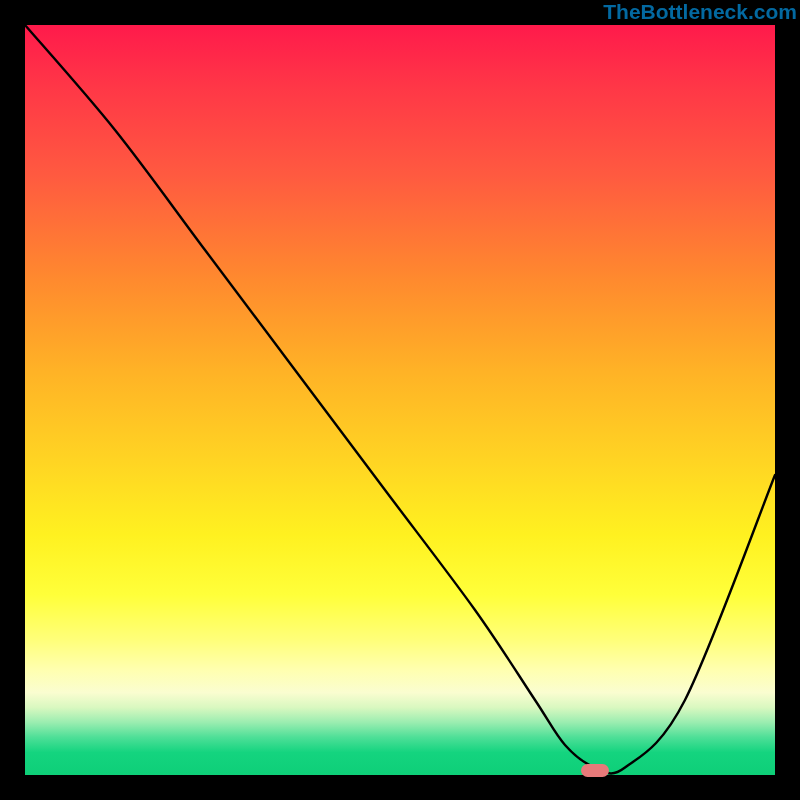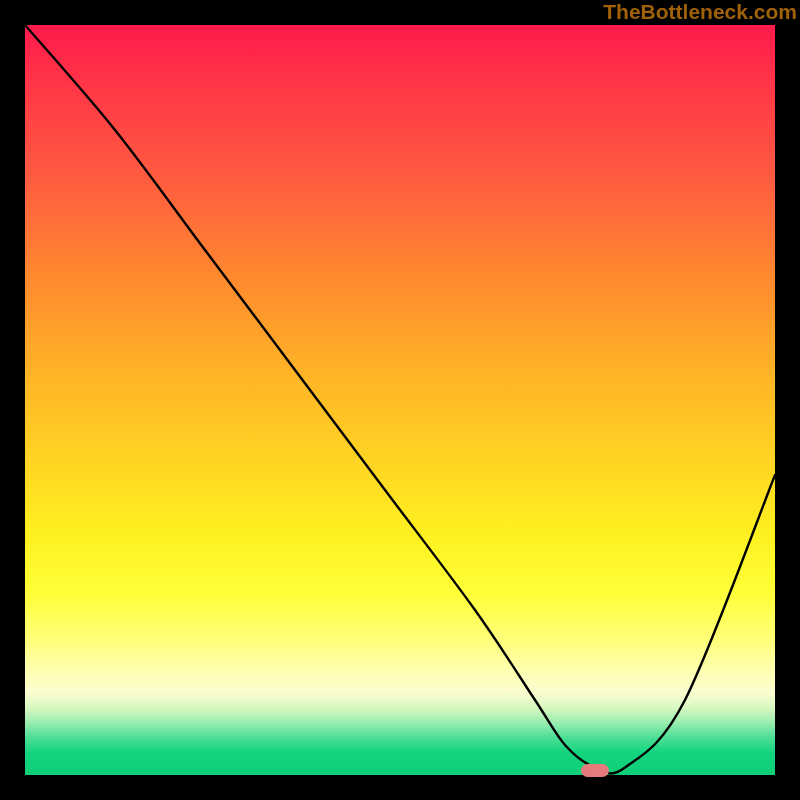--- a/index.html
+++ b/index.html
@@ -41,21 +41,21 @@
       #0ecf78 100%
     );
   }
   .watermark {
     position: absolute;
     top: 0;
     right: 3px;
     font-family: Arial, Helvetica, sans-serif;
     font-size: 21px;
     font-weight: 600;
-    color: #a16207;
+    color: #0369a1;
     letter-spacing: 0px;
     user-select: none;
   }
   svg.curve {
     position: absolute;
     left: 25px;
     top: 25px;
     width: 750px;
     height: 750px;
     overflow: visible;

